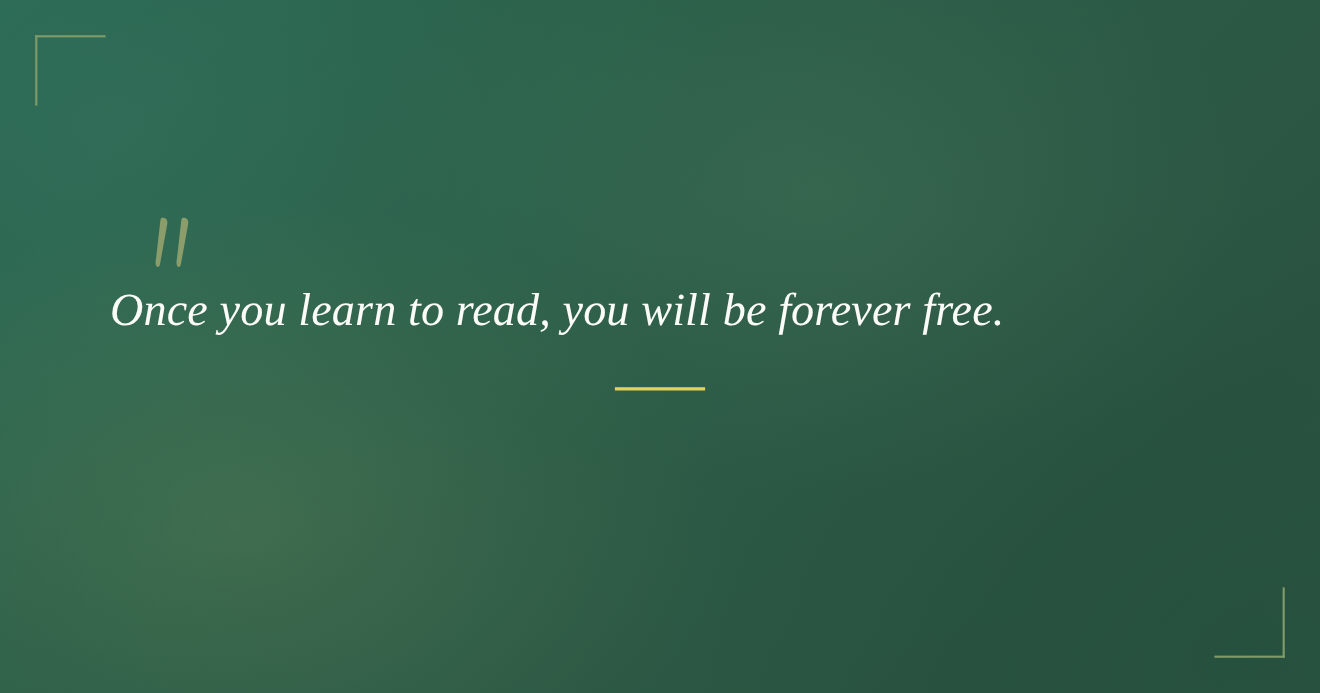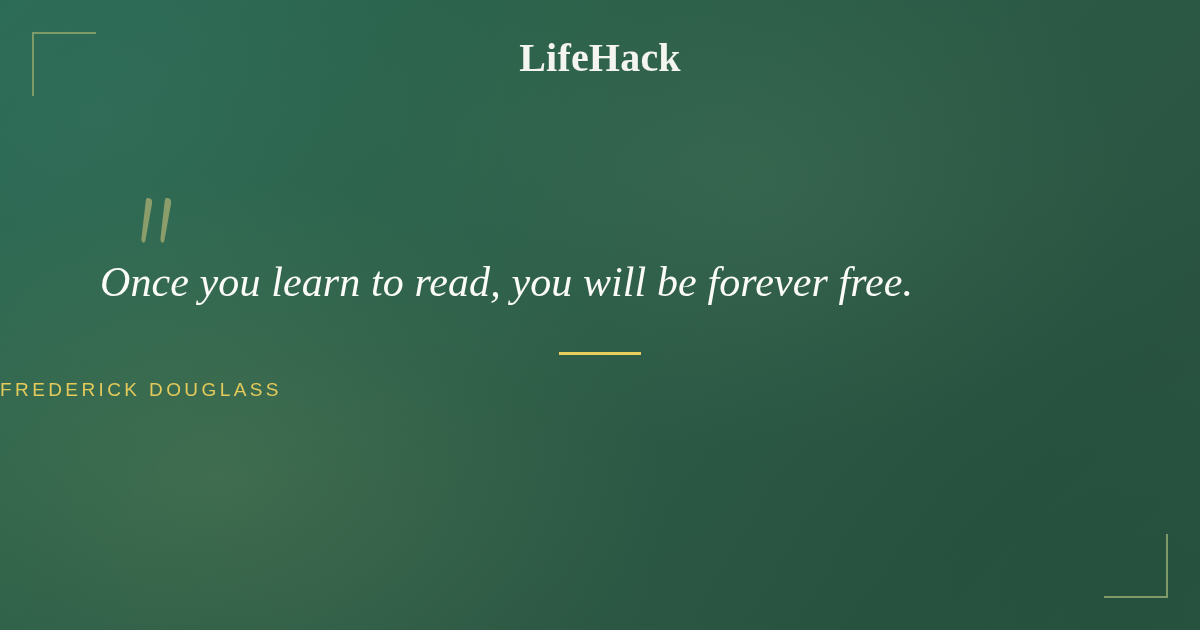--- a/index.html
+++ b/index.html
@@ -114,28 +114,26 @@
   }
 </style>
 </head>
 <body>
 
 <div class="card">
 
   <div class="corner corner-tl"></div>
   <div class="corner corner-br"></div>
 
-  <div class="logo">LifeHack</div>
 
   <div class="quote-mark">
     <svg width="56" height="52" viewBox="0 0 56 52" xmlns="http://www.w3.org/2000/svg">
       <path d="M16.5 2 C20.5 2, 21.5 4, 21 8 L14.5 44 C14.2 46.5, 12.4 47.5, 11.2 46 C10.2 44.7, 10.3 42.5, 10.8 39.5 L14.6 6 C14.9 3.2, 15.2 2, 16.5 2 Z" fill="#8a9d6a"></path>
       <path d="M35.5 2 C39.5 2, 40.5 4, 40 8 L33.5 44 C33.2 46.5, 31.4 47.5, 30.2 46 C29.2 44.7, 29.3 42.5, 29.8 39.5 L33.6 6 C33.9 3.2, 34.2 2, 35.5 2 Z" fill="#8a9d6a"></path>
     </svg>
   </div>
 
   <div class="content">
     <span class="quote-text">Once you learn to read, you will be forever free.</span>
     <div class="divider"></div>
-    <span class="author">FREDERICK DOUGLASS</span>
   </div>
 
 </div>
 
 </body></html>

